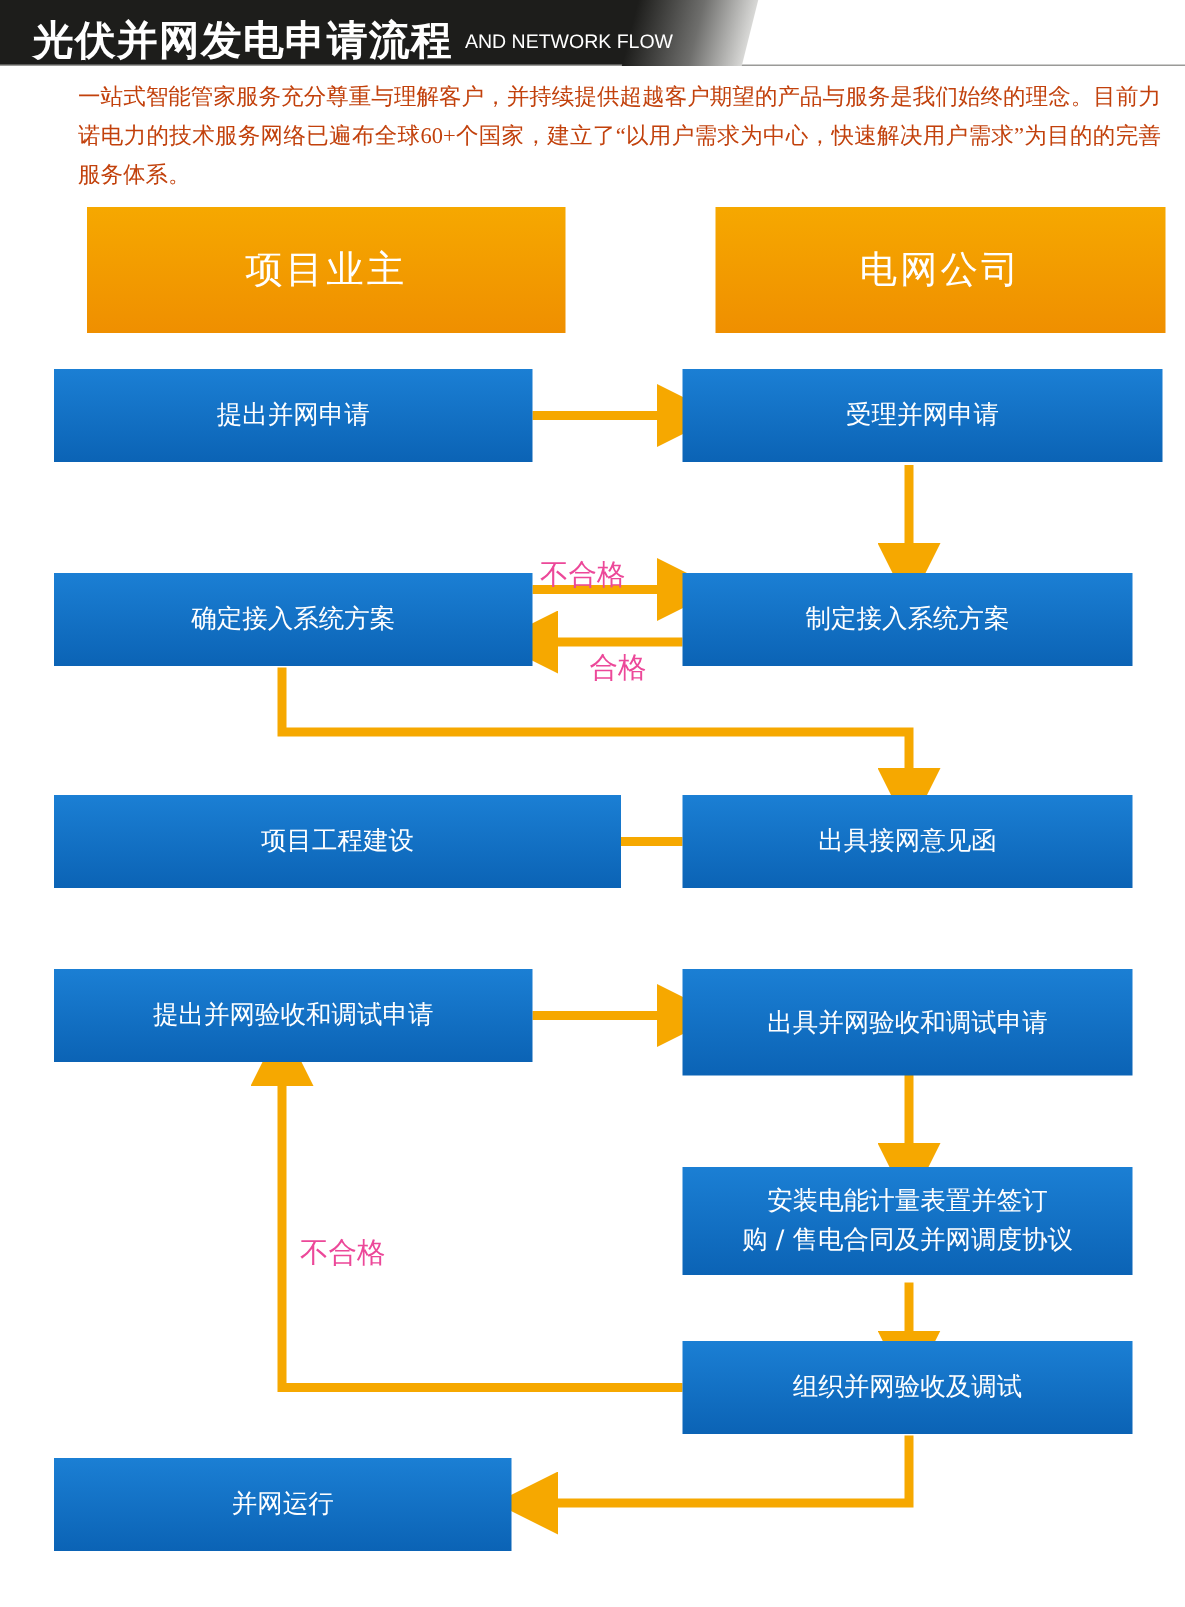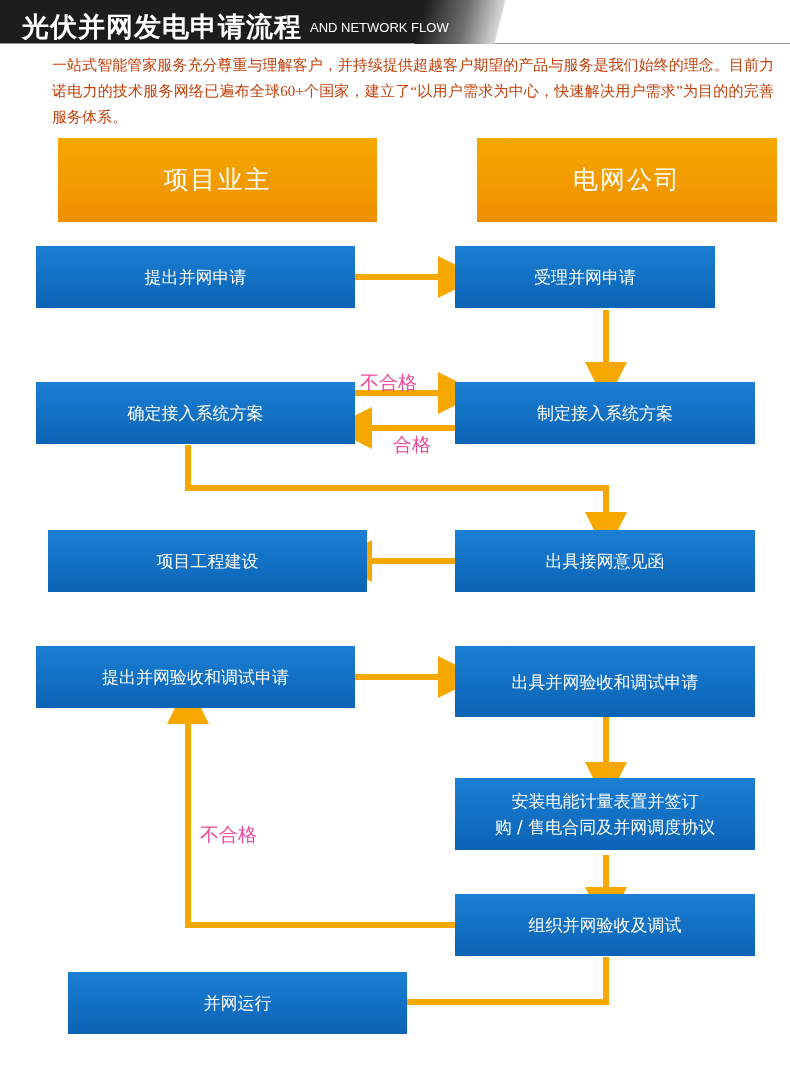--- a/index.html
+++ b/index.html
@@ -195,33 +195,33 @@
     <span>项目业主</span>
   </div>
   <div class="node head" style="left:455px; top:138px; width:300px; height:84px;">
     <span>电网公司</span>
   </div>
 
   <div class="node blue" style="left:36px; top:246px; width:319px; height:62px;">
     <span>提出并网申请</span>
   </div>
 
-  <div class="node blue" style="left:455px; top:246px; width:260px; height:62px;">
+  <div class="node blue" style="left:455px; top:246px; width:320px; height:62px;">
     <span>受理并网申请</span>
   </div>
 
   <div class="node blue" style="left:36px; top:382px; width:319px; height:62px;">
     <span>确定接入系统方案</span>
   </div>
 
   <div class="node blue" style="left:455px; top:382px; width:300px; height:62px;">
     <span>制定接入系统方案</span>
   </div>
 
-  <div class="node blue" style="left:48px; top:530px; width:319px; height:62px;">
+  <div class="node blue" style="left:36px; top:530px; width:378px; height:62px;">
     <span>项目工程建设</span>
   </div>
 
   <div class="node blue" style="left:455px; top:530px; width:300px; height:62px;">
     <span>出具接网意见函</span>
   </div>
 
   <div class="node blue" style="left:36px; top:646px; width:319px; height:62px;">
     <span>提出并网验收和调试申请</span>
   </div>
@@ -232,21 +232,21 @@
 
   <div class="node blue" style="left:455px; top:778px; width:300px; height:72px; white-space:pre-line; line-height:26px;">
     <span>安装电能计量表置并签订
 购 / 售电合同及并网调度协议</span>
   </div>
 
   <div class="node blue" style="left:455px; top:894px; width:300px; height:62px;">
     <span>组织并网验收及调试</span>
   </div>
 
-  <div class="node blue" style="left:36px; top:972px; width:339px; height:62px;margin-left:32px;">
+  <div class="node blue" style="left:36px; top:972px; width:305px; height:62px;">
     <span>并网运行</span>
   </div>
 
   <div class="edge-label" style="left:360px; top:370px;">不合格</div>
   <div class="edge-label" style="left:393px; top:432px;">合格</div>
   <div class="edge-label" style="left:200px; top:822px;">不合格</div>
 
 </div>
 
 </body></html>

